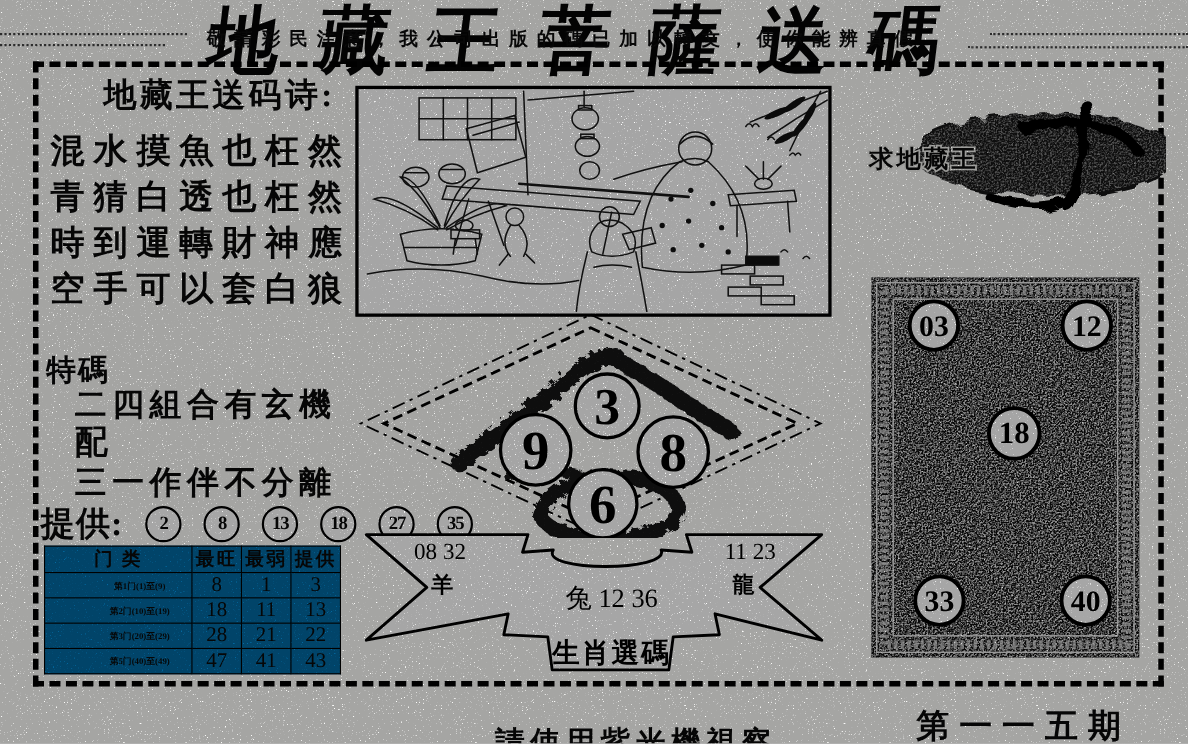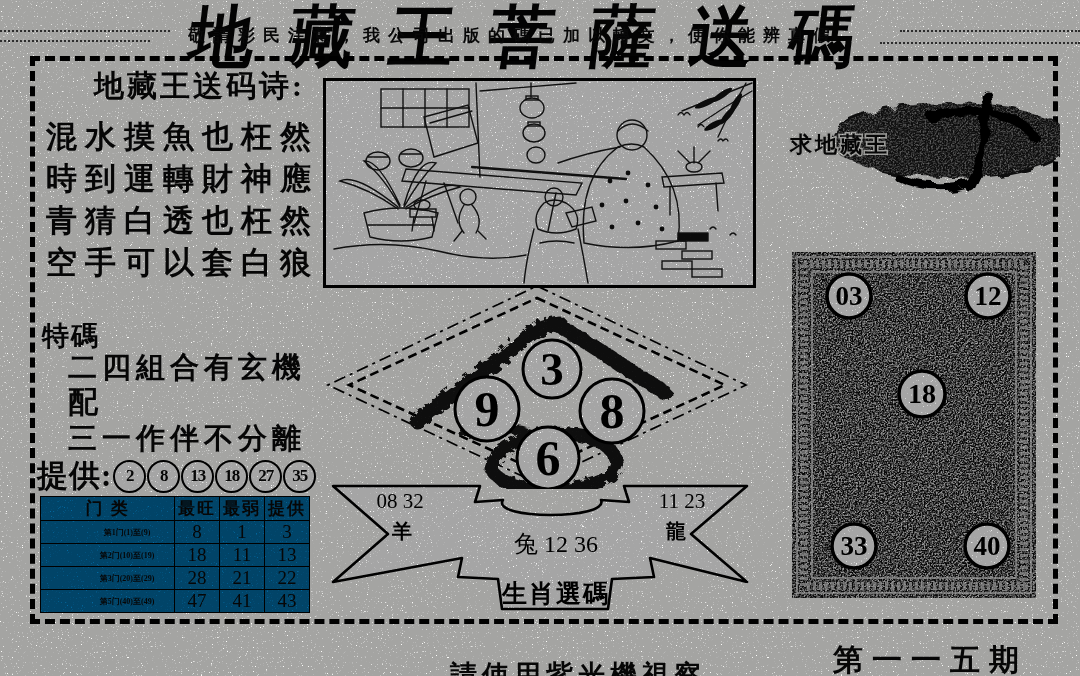--- a/index.html
+++ b/index.html
@@ -25,21 +25,21 @@
     border:5px dashed #000;
   }
   
   .poem-head{left:46px;top:66px;font-size:30px;font-weight:700;letter-spacing:3px;margin-left:48px;}
   .poem-lines{left:46px;top:116px;font-size:31px;font-weight:600;letter-spacing:8px;line-height:42px;white-space:nowrap;}
   
   .sp-head{left:42px;top:318px;font-size:27px;font-weight:700;letter-spacing:2px;}
   .sp-l1{left:68px;top:348px;font-size:29px;font-weight:600;letter-spacing:5px;}
   .sp-l2{left:68px;top:382px;font-size:30px;font-weight:600;}
   .sp-l3{left:68px;top:419px;font-size:29px;font-weight:600;letter-spacing:5px;}
-  .provide{left:37px;top:455px;display:flex;align-items:center;}
+  .provide{left:37px;top:455px;display:flex;align-items:center;gap:19px;}
   .provide-label{font-size:31px;font-weight:800;letter-spacing:1px;}
   .pcirc{
     width:29px;height:29px;border:2.5px solid #000;border-radius:50%;
     font-size:17px;font-weight:700;display:flex;align-items:center;justify-content:center;
     margin-left:1px;letter-spacing:-1px;background:#fff;
   }
   
   .stats{left:40px;top:496px;border-collapse:collapse;background:#0369a1;}
   .stats th,.stats td{border:1.6px solid #000;text-align:center;padding:0;}
   .stats th{font-size:17px;font-weight:700;height:22px;letter-spacing:2px;}
@@ -64,22 +64,22 @@
   <div class="abs tline" style="right:0;top:42px;width:200px;"></div>
 
   <div class="abs title-main">地藏王菩薩送碼</div>
   <div class="abs title-overlay">敬請彩民注意，我公司出版的碼已加以轉文，使你能辨真假</div>
 
   <div class="abs frame"></div>
 
   <div class="abs poem-head">地藏王送码诗:</div>
   <div class="abs poem-lines">
     <div>混水摸魚也枉然</div>
+    <div>青猜白透也枉然</div>
     <div>時到運轉財神應</div>
-    <div>青猜白透也枉然</div>
     <div>空手可以套白狼，</div>
   </div>
 
   <div class="abs sp-head">特碼</div>
   <div class="abs sp-l1">二四組合有玄機</div>
   <div class="abs sp-l2">配</div>
   <div class="abs sp-l3">三一作伴不分離</div>
   <div class="abs provide">
     <span class="provide-label">提供:</span>
     <span class="pcirc">2</span>

